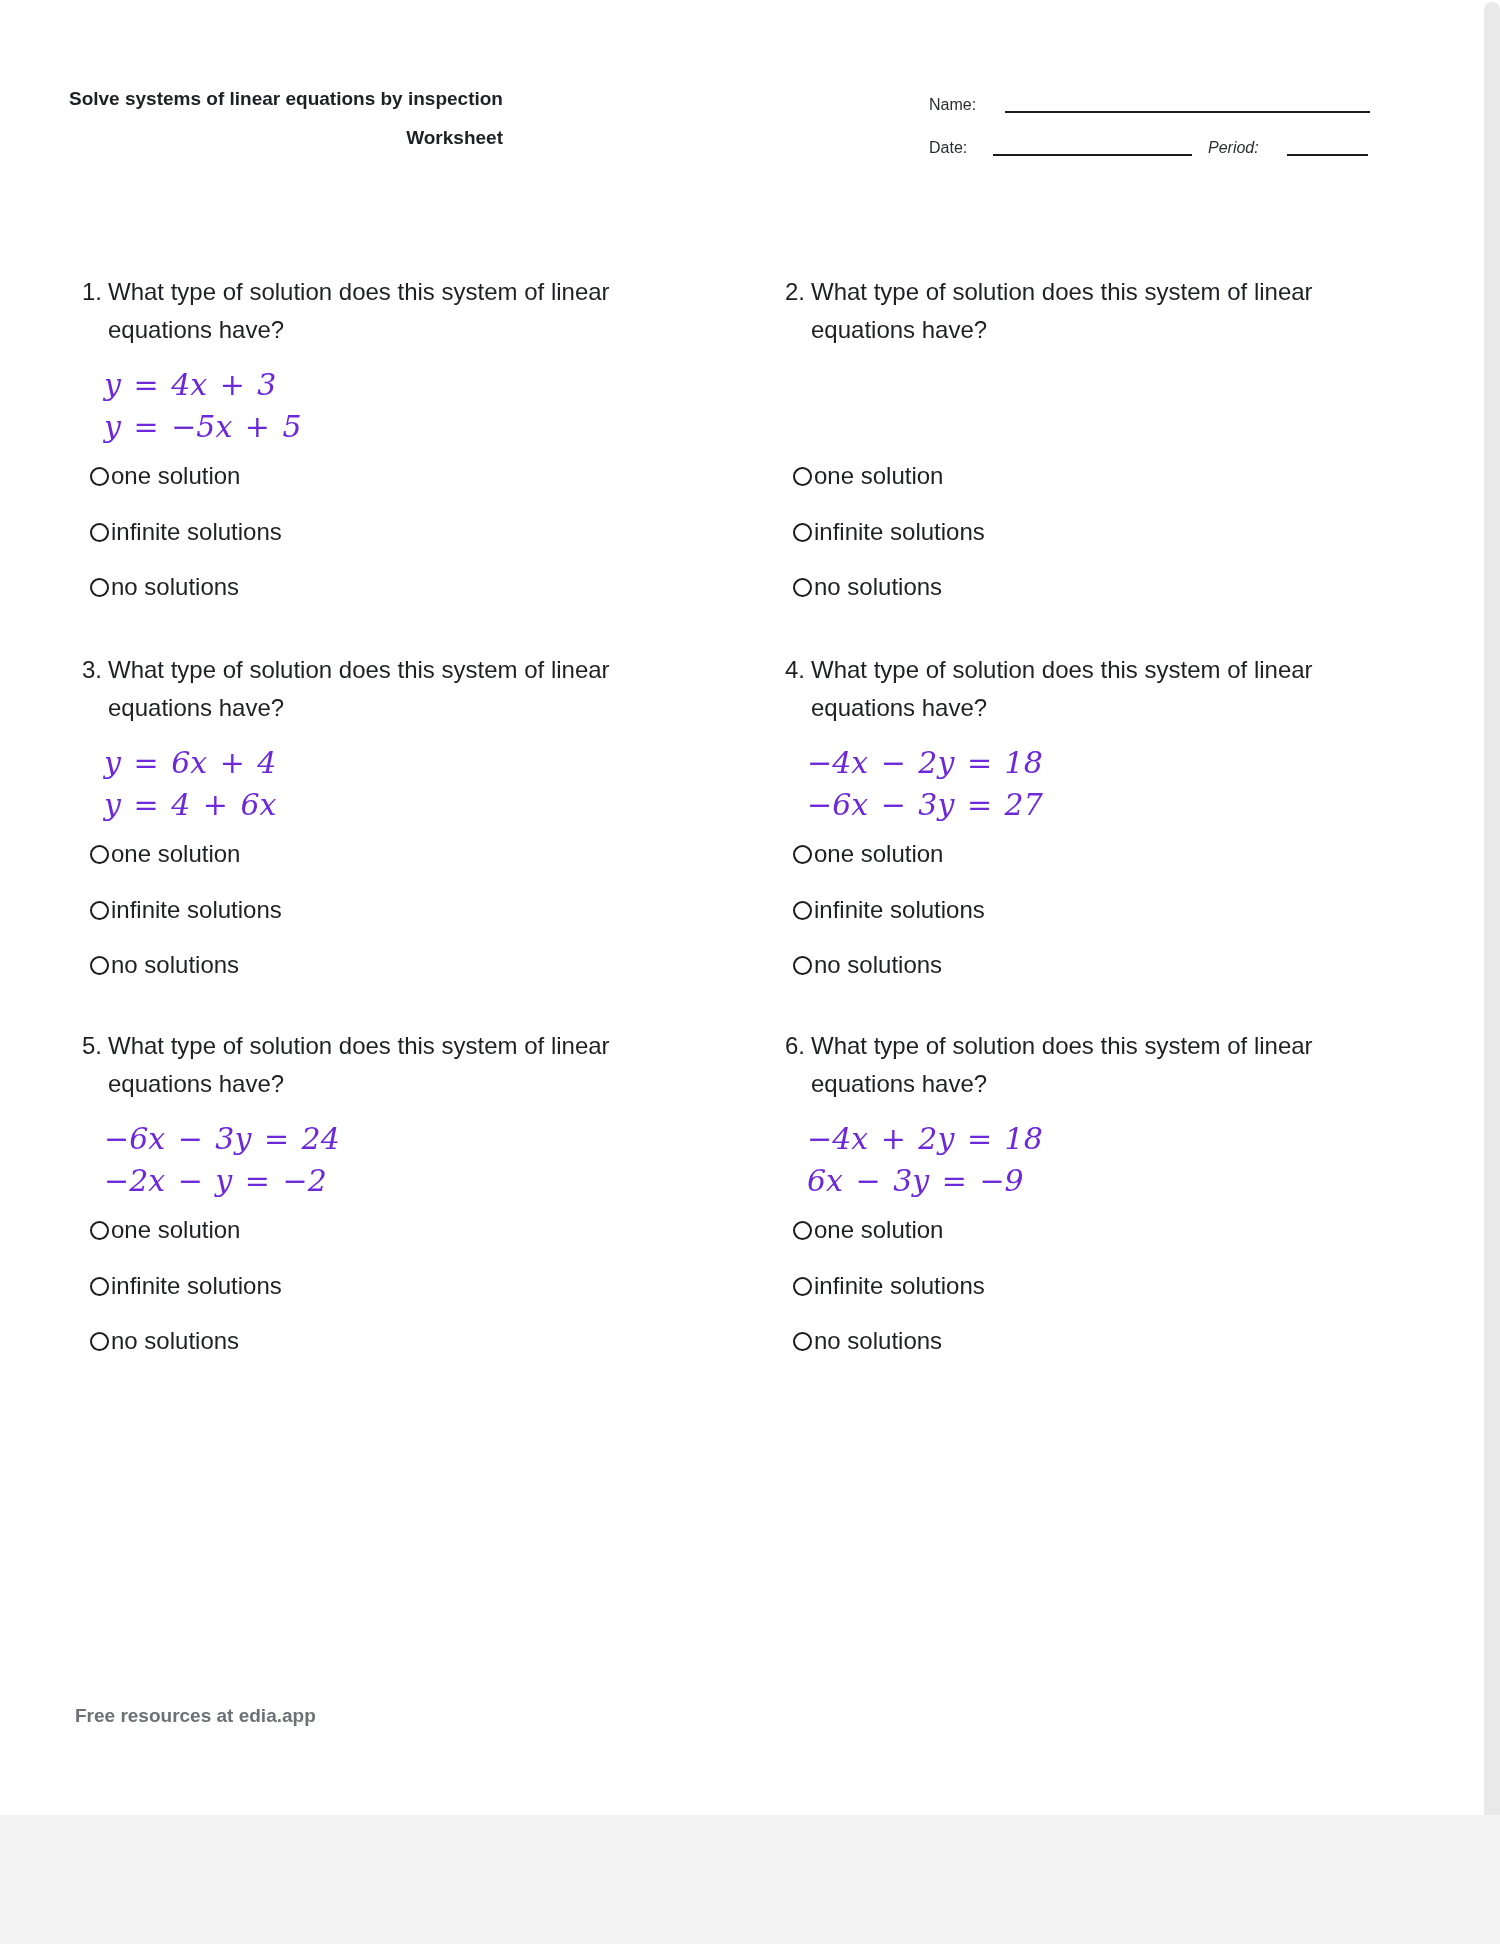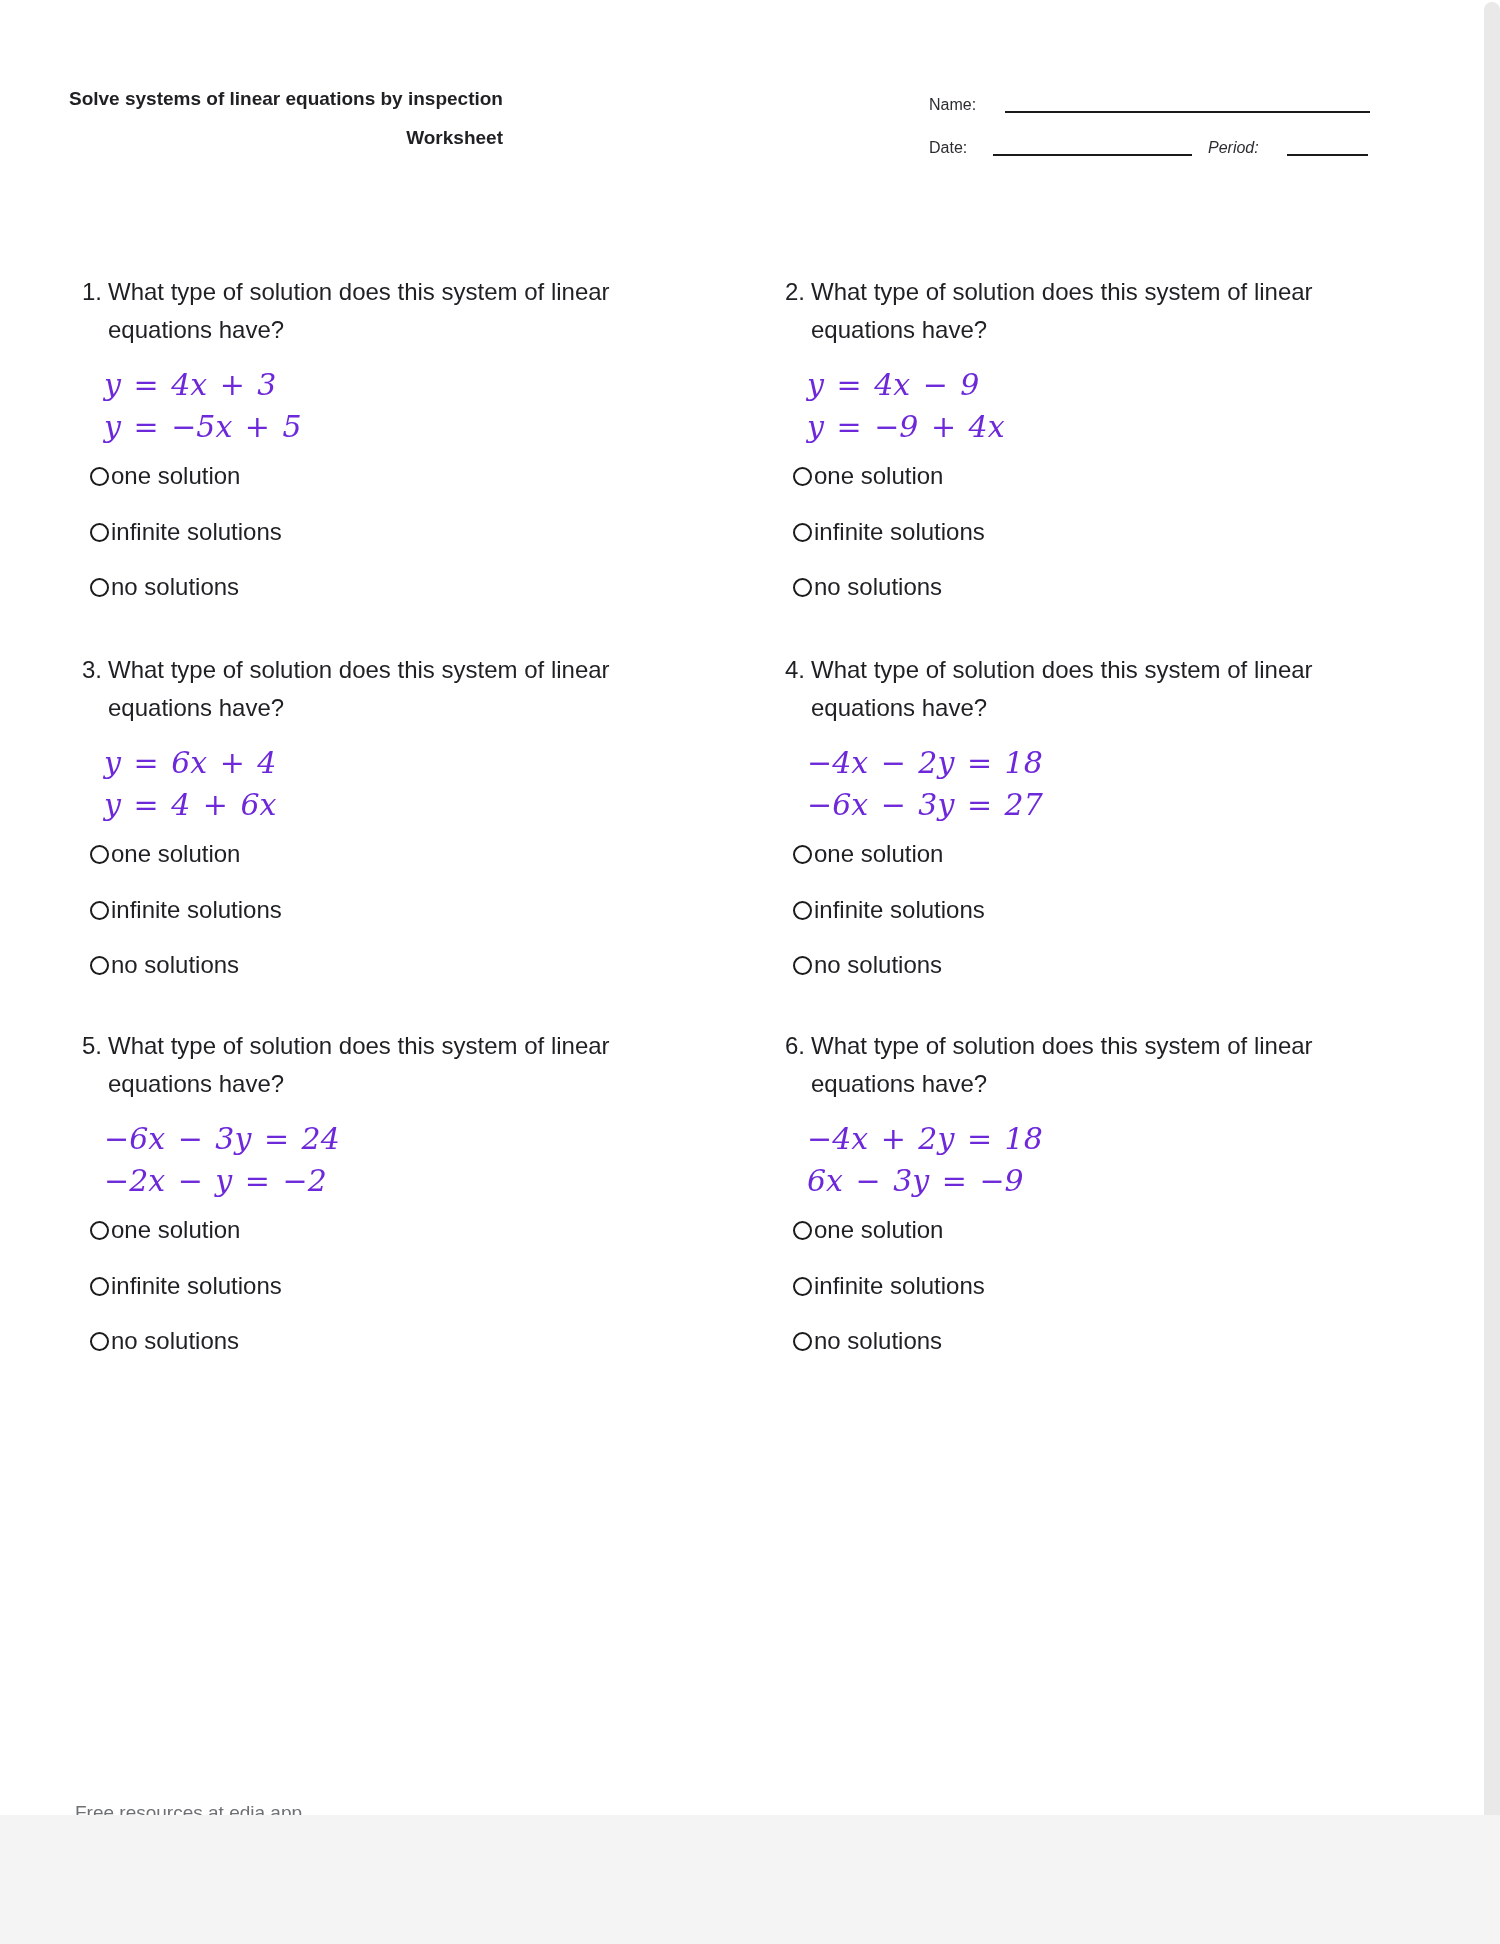--- a/index.html
+++ b/index.html
@@ -24,21 +24,21 @@
   .q-equations{
     position:absolute;left:22px;top:91px;
     font-family:"DejaVu Serif",serif;font-style:italic;
     font-size:30px;line-height:42px;color:#6d28d9;word-spacing:3px;
   }
   .q-option{position:absolute;left:8px;height:26px;display:flex;align-items:center;gap:2px;font-size:24px;color:#1f2023;cursor:pointer;}
   .q-option.o1{top:190px;} .q-option.o2{top:246px;} .q-option.o3{top:301px;}
   .radio{flex:0 0 auto;width:19px;height:19px;box-sizing:border-box;border:2px solid #1b1b1d;border-radius:50%;background:#fff;}
 
   
-  .footer-link{position:absolute;left:75px;top:1801px;font-size:19px;line-height:24px;color:#6d7175;}
+  .footer-link{position:absolute;left:75px;top:1704px;font-size:19px;line-height:24px;color:#6d7175;font-weight:bold;}
   .bottom-gutter{position:absolute;left:0;top:1815px;width:1500px;height:129px;background:#f4f4f5;z-index:5;}
   .scroll-track{position:absolute;left:1484px;top:2px;width:16px;height:1813px;background:#e9e9ea;border-radius:8px 8px 0 0;z-index:4;}
 </style>
 </head>
 <body>
 
 <div class="page">
 
   <div class="title">
     <div>Solve systems of linear equations by inspection</div>
@@ -77,24 +77,20 @@
       <span>no solutions</span>
     </div>
   </div>
 
   <div class="q-block" style="left:785px;top:273px;">
     <div class="q-prompt">
       <span class="q-num">2.</span>
       <span class="q-text"><span>What type of solution does this system of linear</span><br>
       <span>equations have?</span></span>
     </div>
-    <div class="q-equations">
-      <div>y = 4x − 9</div>
-      <div>y = −9 + 4x</div>
-    </div>
     <div class="q-option o1">
       <span class="radio"></span>
       <span>one solution</span>
     </div>
     <div class="q-option o2">
       <span class="radio"></span>
       <span>infinite solutions</span>
     </div>
     <div class="q-option o3">
       <span class="radio"></span>

